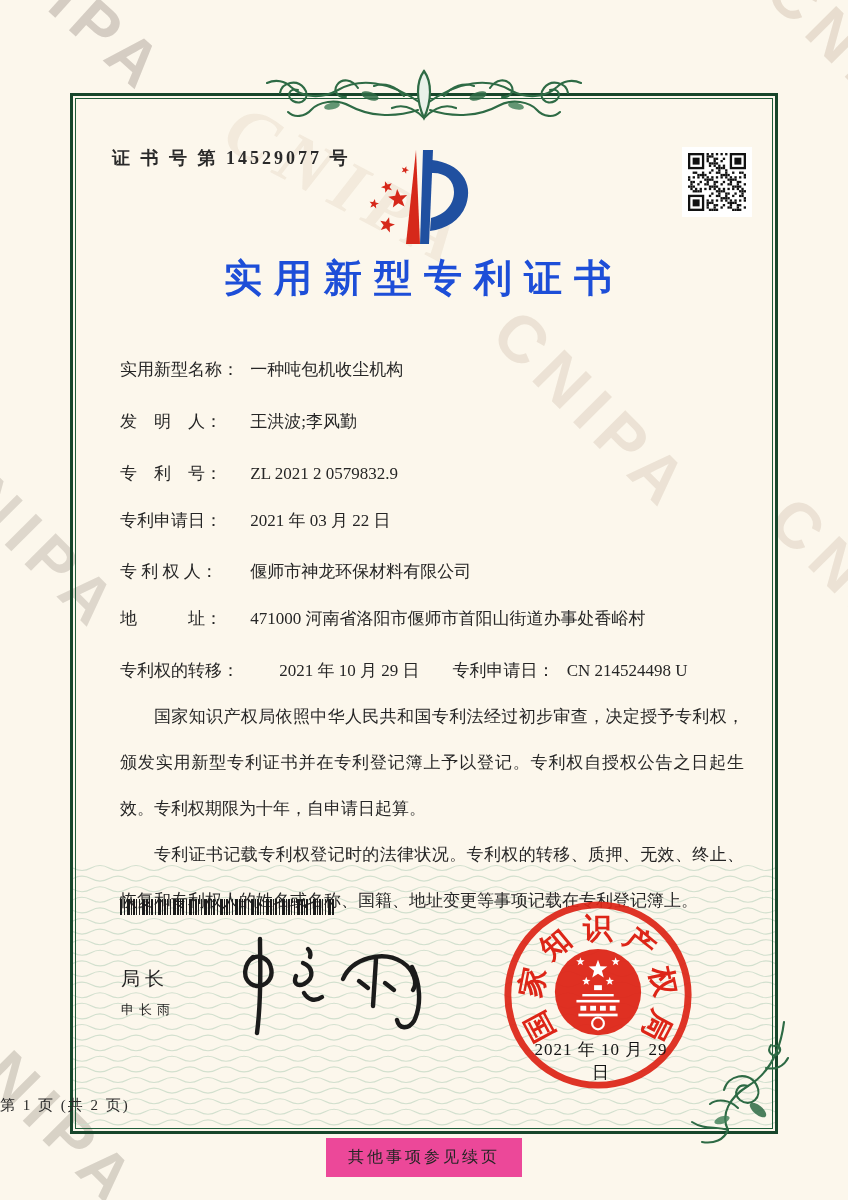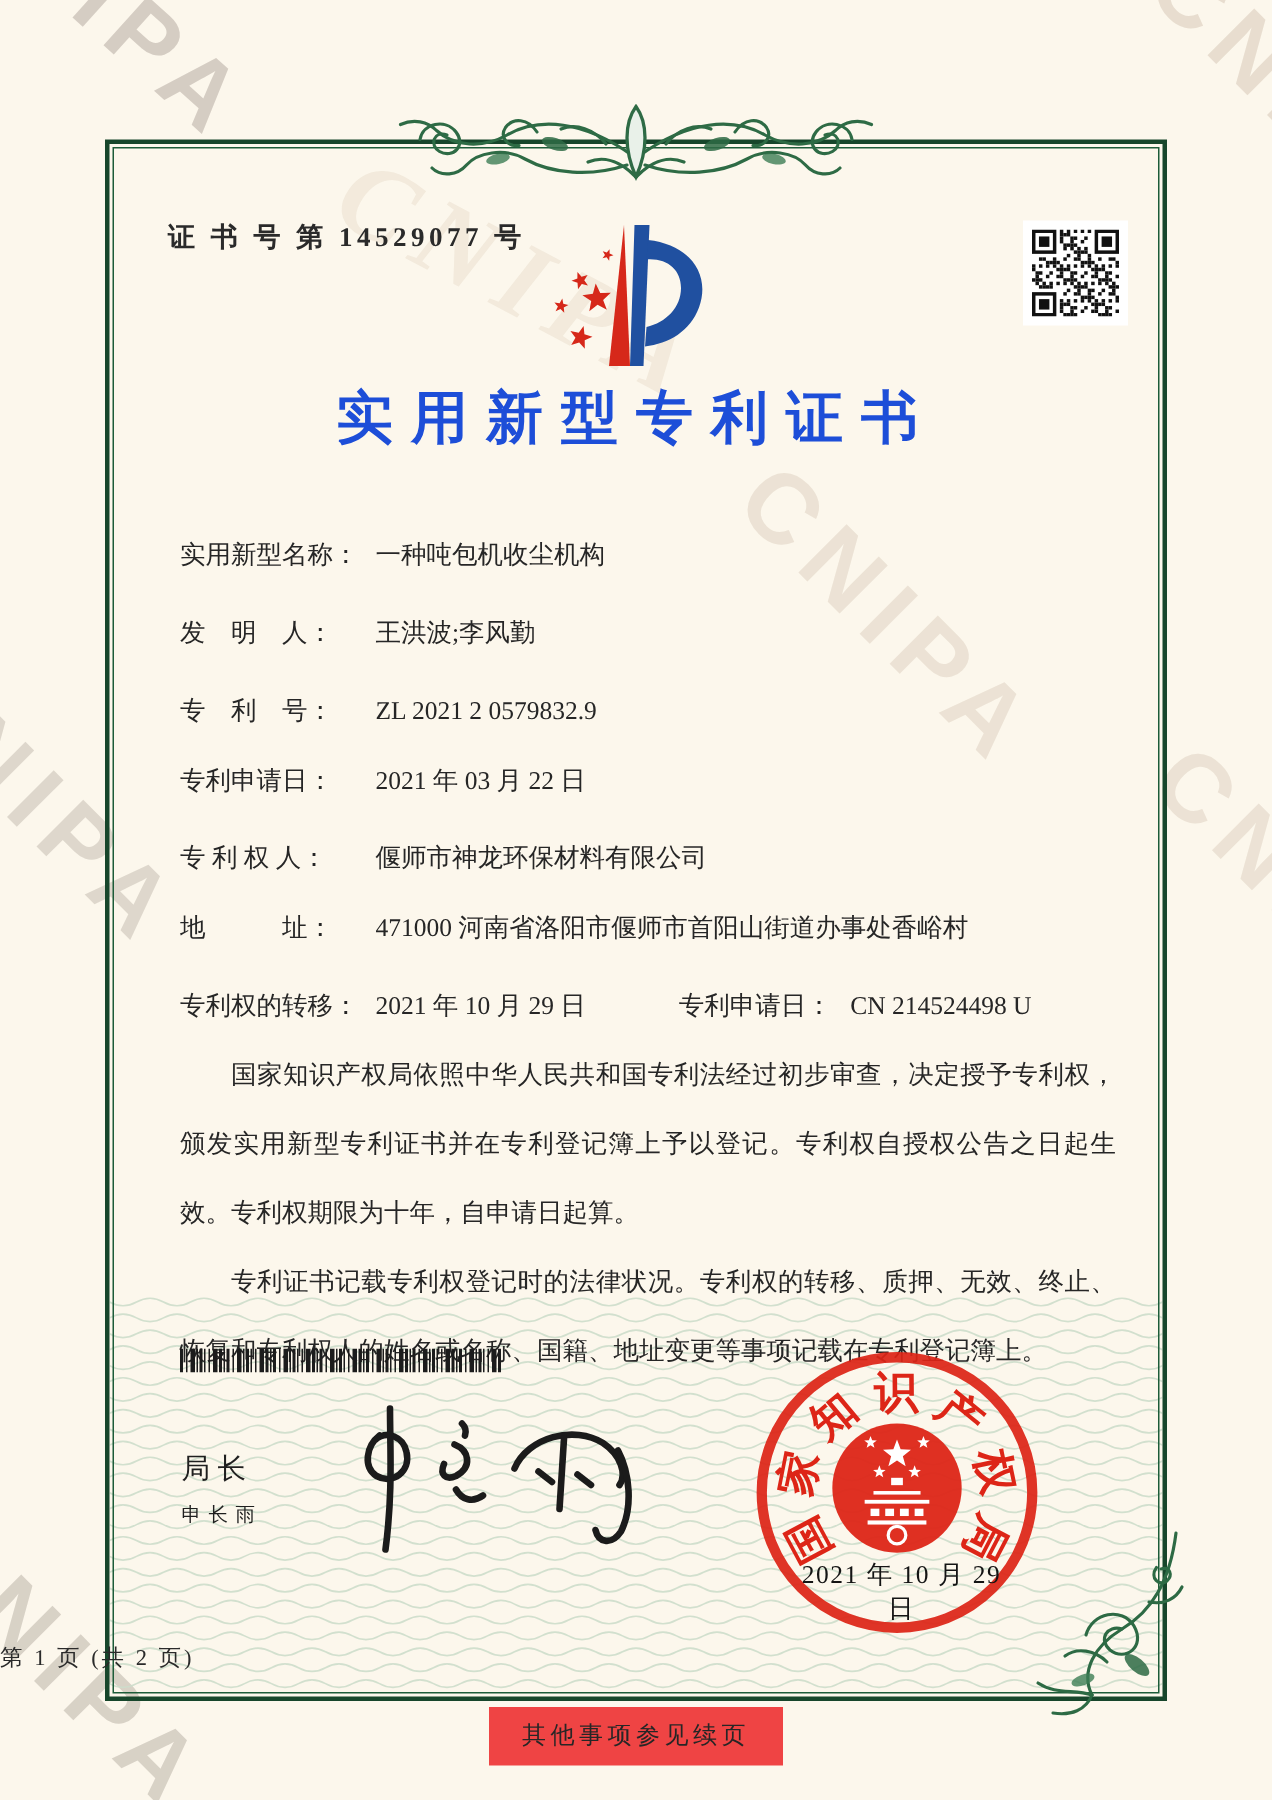--- a/index.html
+++ b/index.html
@@ -28,38 +28,38 @@
   
   .cert-no{position:absolute;left:112px;top:146px;z-index:4;font-size:18px;letter-spacing:3px;color:#2a2a2a;font-weight:bold;}
   .qr-wrap{position:absolute;left:682px;top:147px;width:70px;height:70px;background:#fff;z-index:4;
            display:flex;align-items:center;justify-content:center;}
   .logo{position:absolute;left:362px;top:147px;z-index:4;}
   .title{position:absolute;left:0;width:848px;top:253px;z-index:4;text-align:center;
          font-size:38px;font-weight:bold;letter-spacing:12px;color:#1d4ed8;}
   .rows{position:absolute;left:120px;top:0;width:628px;z-index:4;}
   .row{position:absolute;left:0;width:628px;font-size:17px;color:#262626;white-space:nowrap;}
   .row .lab{display:inline-block;width:124px;}
-  .row .val{margin-left:2px;}
+  .row .val{margin-left:2px;text-align:center;}
   .r1{top:358px}.r2{top:410px}.r3{top:462px}.r4{top:509px}.r5{top:560px}.r6{top:607px}.r7{top:659px}
   .r7 .val{display:inline-block;width:198px;}
   .r7 .lab2{display:inline-block;width:110px;}
   .body-text{position:absolute;left:120px;top:694px;width:624px;z-index:4;font-size:17px;
              line-height:46px;text-align:justify;color:#262626;}
   .body-text p{margin:0;text-indent:2em;}
   .barcode{position:absolute;left:120px;top:899px;z-index:4;}
   .signer-title{position:absolute;left:121px;top:966px;z-index:4;font-size:19px;letter-spacing:5px;color:#1f1f1f;text-align:center;}
   .signer-name{position:absolute;left:121px;top:1001px;z-index:4;font-size:13px;letter-spacing:5px;color:#1f1f1f;}
   .signature{position:absolute;left:215px;top:933px;z-index:4;}
   .seal{position:absolute;left:500px;top:897px;z-index:4;}
   .seal-date{position:absolute;left:524px;top:1038px;width:154px;z-index:5;text-align:center;
              font-size:17px;letter-spacing:1px;color:#141414;}
   .page-info{position:absolute;left:0;width:752px;top:1096px;z-index:4;text-align:left;
              font-size:15px;letter-spacing:2px;color:#2a2a2a;}
   .note-box{position:absolute;left:50%;transform:translateX(-50%);top:1138px;z-index:4;
-            background:#ef4444;padding:9px 22px;font-size:16px;letter-spacing:3px;color:#262626;
+            background:#ec4899;padding:9px 22px;font-size:16px;letter-spacing:3px;color:#262626;
             white-space:nowrap;}
 </style>
 </head>
 <body>
 
 <div class="page">
 
   <div class="wm wm1">CNIPA</div>
   <div class="wm wm2">CNIPA</div>
   <div class="wm wm3">CNIPA</div>

